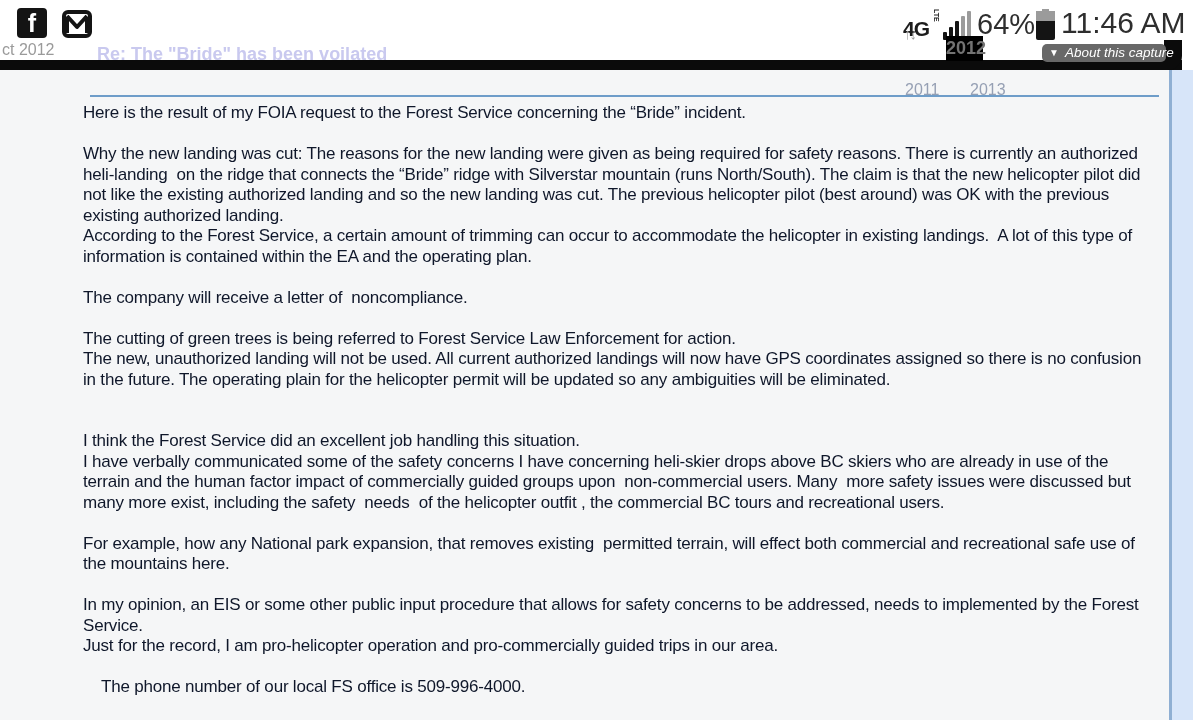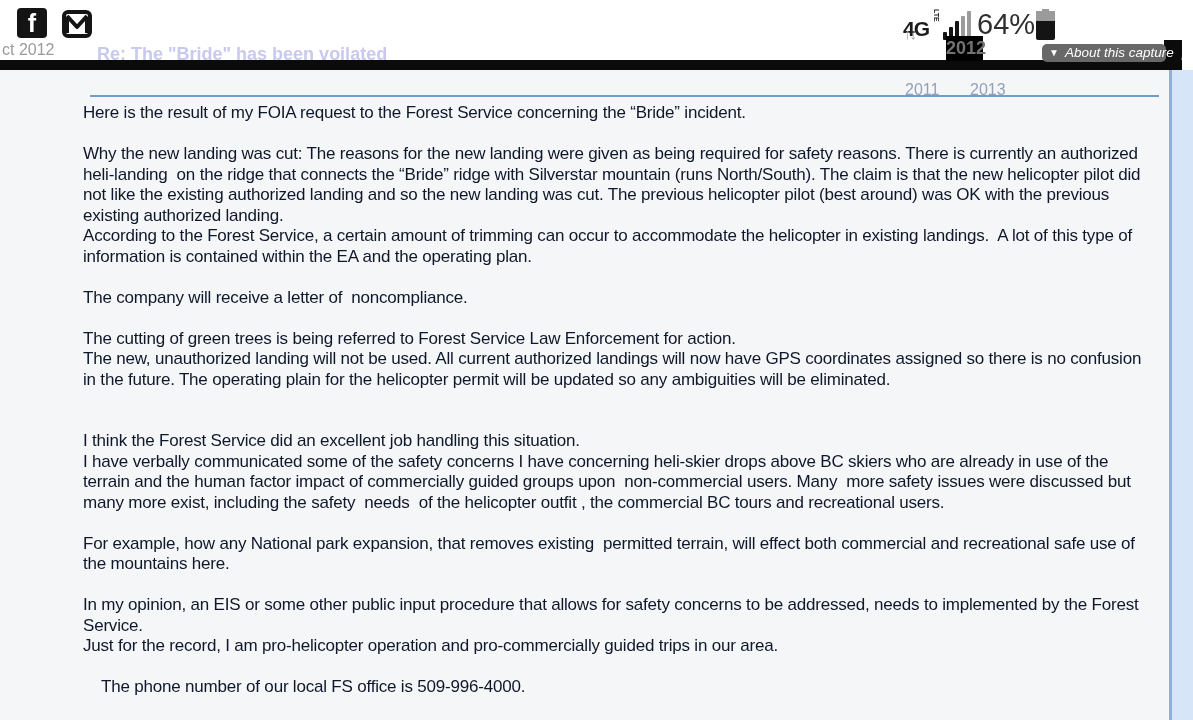--- a/index.html
+++ b/index.html
@@ -78,20 +78,21 @@
       <i style="left:12px;height:19px;background:#141414;"></i>
       <i style="left:18px;height:24px;background:#9b9b9b;"></i>
       <i style="left:24px;height:29px;background:#9b9b9b;"></i>
     </div>
     <div class="pct">64%</div>
     <div class="battery">
       <span class="cap"></span>
         <span class="empty"></span>
         <span class="full"></span>
     </div>
+    <div class="clock">11:46 AM</div>
   </div>
 
   <div>
     <div class="wb-date">ct 2012</div>
     <div class="wb-year y2011">2011</div>
     <div class="wb-year-sel">2012</div>
     <div class="wb-year y2013">2013</div>
     <div class="capture-btn">
       <span class="chev">▼</span>
       <span class="lbl">About this capture</span>

